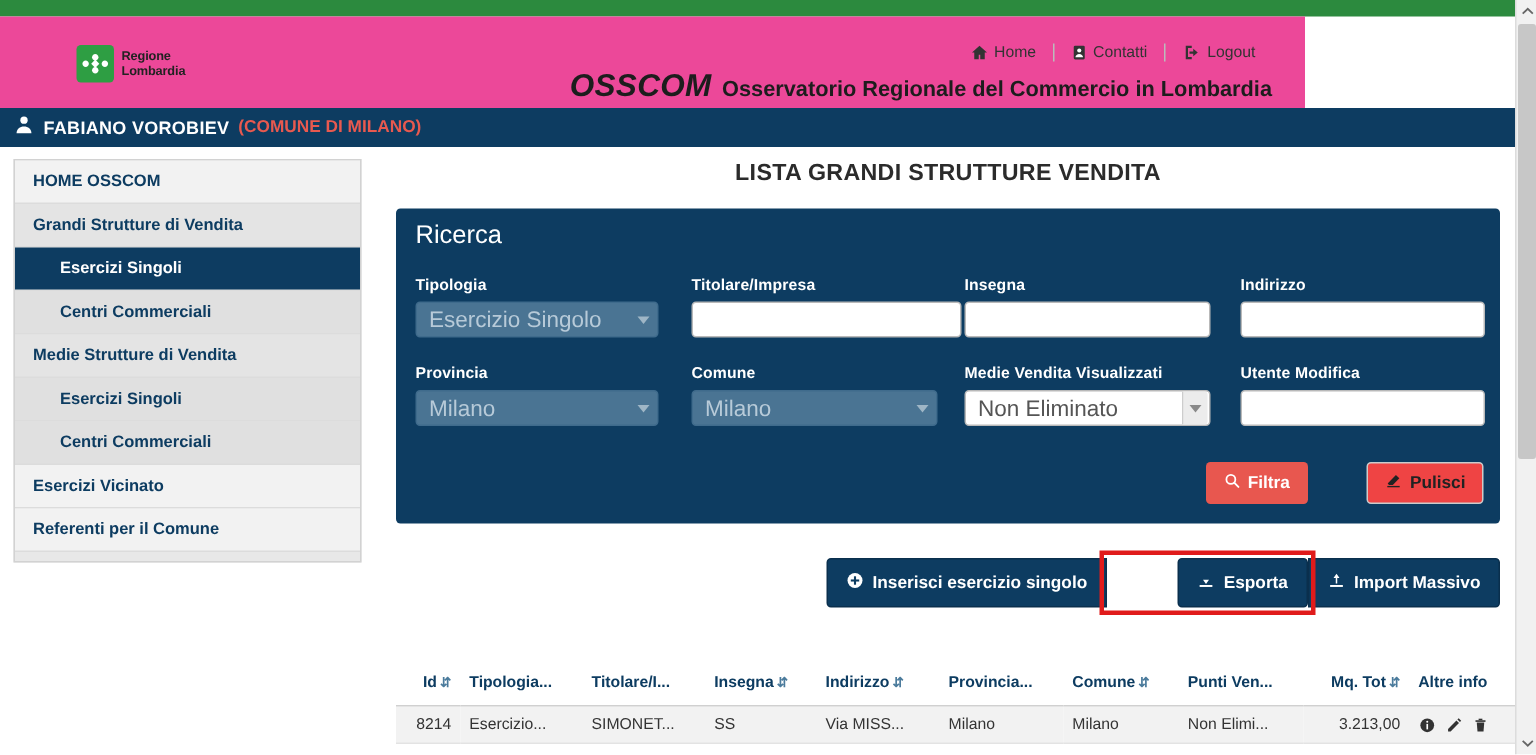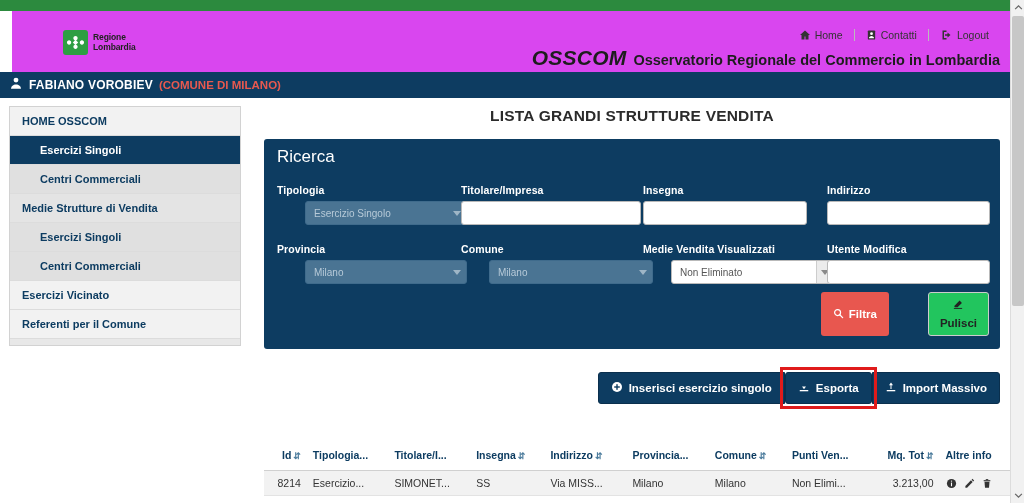--- a/index.html
+++ b/index.html
@@ -13,22 +13,22 @@
   .page { position: relative; width: 1024px; height: 503px; overflow: hidden; }
 
   
   .green-strip {
     position: absolute; left: 0; top: 0; width: 1010px; height: 11px;
     background: #2c8a3e;
   }
 
   
   .header {
-    position: absolute; left: 12px; top: 11px; width: 1010px; height: 61px;
-    background: #d946ef;
+    position: absolute; left: 0; top: 11px; width: 870px; height: 61px;
+    background: #ec4899;
   }
   .brand {
     position: absolute; left: 51px; top: 19px;
     display: flex; align-items: center; gap: 5px;
   }
   .brand-mark {
     width: 25px; height: 25px; border-radius: 3px;
     background: #2e9e43; position: relative;
     display: flex; align-items: center; justify-content: center;
   }
@@ -112,21 +112,21 @@
   }
   .txtinput {
     width: 100%; height: 24px; background: #ffffff;
     border: 1px solid #b9b9b9; border-radius: 3px;
     font-size: 11px; padding: 0 6px; color: #333;
     font-family: "Liberation Sans", sans-serif;
   }
   .selectbox {
     width: 100%; height: 24px; border-radius: 3px;
     display: flex; align-items: center; justify-content: space-between;
-    padding: 0 5px 0 8px; font-size: 10px; cursor: pointer; margin-left: 28px;
+    padding: 0 5px 0 8px; font-size: 15px; cursor: pointer;
   }
   .selectbox.disabled {
     background: #4a7493; border: 1px solid #3f6b8c; color: #b7cad8;
   }
   .selectbox.enabled {
     background: #ffffff; border: 1px solid #b9b9b9; color: #555;
   }
   .caret {
     width: 0; height: 0; border-left: 4px solid transparent;
     border-right: 4px solid transparent; border-top: 5px solid #8a8a8a;
@@ -144,35 +144,35 @@
     display: flex; gap: 7px;
   }
   .btn {
     display: inline-flex; align-items: center; gap: 5px;
     font-size: 11.5px; font-weight: bold; border-radius: 3px;
     padding: 6px 11px; cursor: pointer; border: 1px solid transparent;
     font-family: "Liberation Sans", sans-serif;
     margin-left: 32px;
   }
   .btn-filter { background: #e8574f; color: #ffffff; }
-  .btn-clear { background: #22c55e; color: #222222; border-color: #cccccc; flex-direction: column; }
+  .btn-clear { background: #ef4444; color: #222222; border-color: #cccccc; }
 
   
   .action-row {
     position: absolute; right: 24px; top: 372px;
     display: flex; align-items: stretch; gap: 0;
   }
   .abtn {
     display: inline-flex; align-items: center; gap: 6px;
     background: #0d3c61; color: #ffffff; font-size: 11.5px; font-weight: bold;
     padding: 8px 12px; cursor: pointer;
     border: 1px solid #0a2f4d;
     font-family: "Liberation Sans", sans-serif;
   }
-  .abtn:first-child { border-radius: 3px 0 0 3px; }
+  .abtn:first-child { border-radius: 3px 0 0 3px; margin-left: 47px; }
   .abtn:last-child { border-radius: 0 3px 3px 0; }
   .highlight-wrap {
     position: relative;
     outline: 3px solid #e01b1b;
     outline-offset: 2px;
     z-index: 3;
   }
 
   
   .table-wrap {
@@ -281,20 +281,23 @@
           </svg>
       </span>
       <span class="user-name">FABIANO VOROBIEV</span>
       <span class="user-org">(COMUNE DI MILANO)</span>
     </div>
   </div>
 
   <div class="sidebar">
     <div class="nav-item">
       <span>HOME OSSCOM</span>
+    </div>
+    <div class="nav-item section">
+      <span>Grandi Strutture di Vendita</span>
     </div>
     <div class="nav-item sub active">
       <span>Esercizi Singoli</span>
     </div>
     <div class="nav-item sub">
       <span>Centri Commerciali</span>
     </div>
     <div class="nav-item section">
       <span>Medie Strutture di Vendita</span>
     </div>

